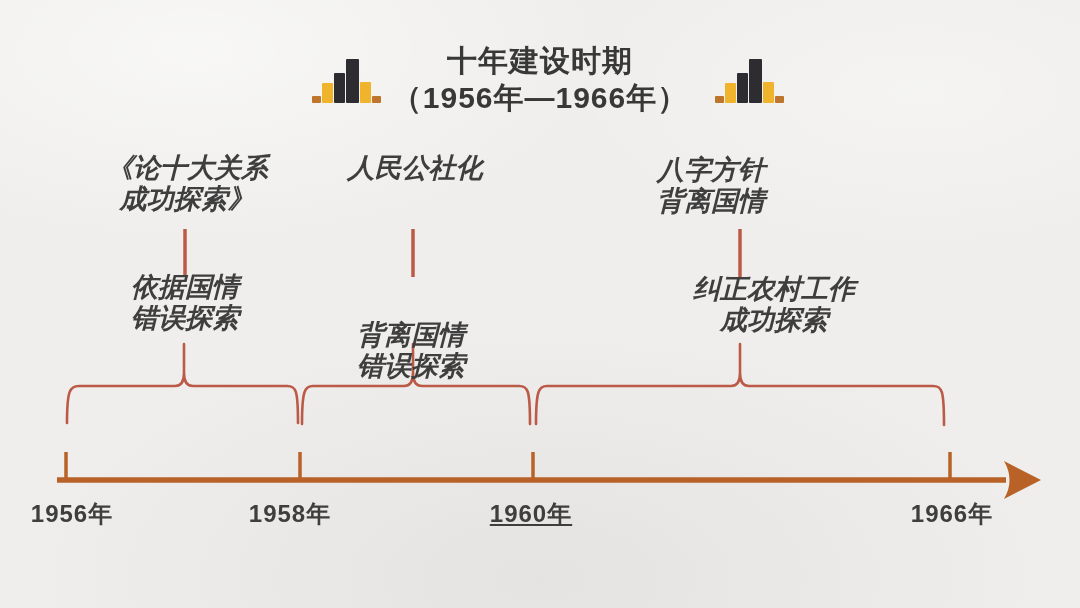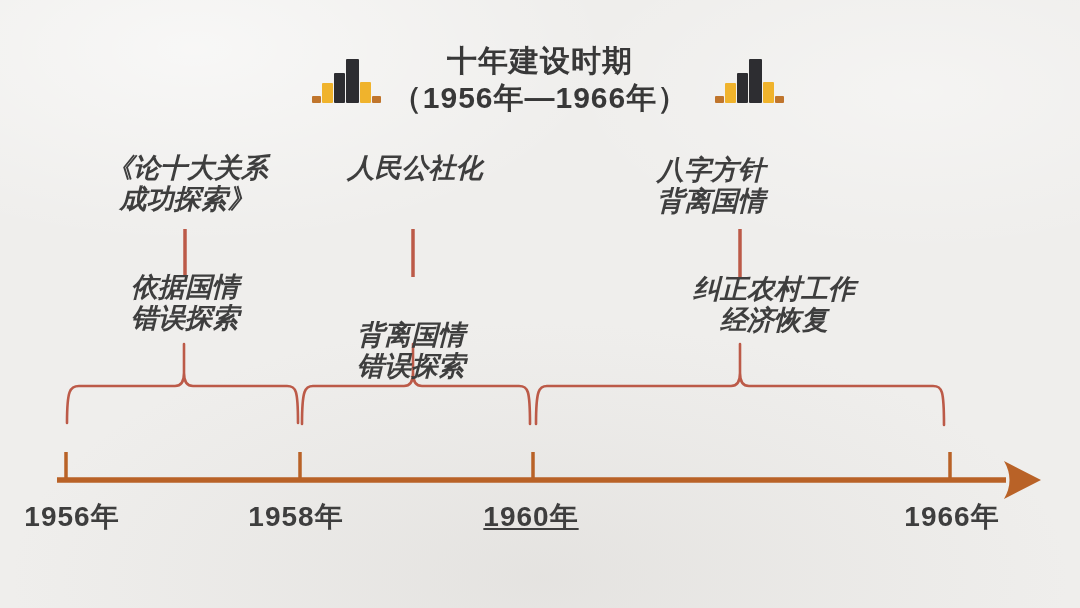--- a/index.html
+++ b/index.html
@@ -37,21 +37,21 @@
   .icon-podium .d1{width:11px;height:30px;background:var(--icon-dark,#2d2d31);}
   .icon-podium .d2{width:13px;height:44px;background:var(--icon-dark,#2d2d31);}
 
   .etitle,.edesc{
     position:absolute;transform:translateX(-50%);
     text-align:center;font-size:27px;line-height:31px;font-weight:600;
     color:#3e3e3e;white-space:nowrap;font-style:italic;
   }
   .date{
     position:absolute;top:498px;transform:translateX(-50%);
-    font-size:28px;font-weight:600;color:#3e3e3e;white-space:nowrap;
+    font-size:24px;font-weight:600;color:#3e3e3e;white-space:nowrap;
     letter-spacing:1px;
   }
 </style>
 </head>
 <body>
 
 <div class="canvas">
 
   <svg class="gfx" width="1080" height="608" viewBox="0 0 1080 608">
 
@@ -108,21 +108,21 @@
   <div class="edesc" style="left:185px;top:272px;">
     <div>依据国情</div>
     <div>错误探索</div>
   </div>
   <div class="edesc" style="left:411px;top:272px;margin-top:48px;">
     <div>背离国情</div>
     <div>错误探索</div>
   </div>
   <div class="edesc" style="left:774px;top:274px;">
     <div>纠正农村工作</div>
-    <div>经济恢复</div>
+    <div>成功探索</div>
   </div>
 
   <div class="date" style="left:72px;">1956年</div>
-  <div class="date" style="left:296px;">1958年</div>
+  <div class="date" style="left:290px;">1958年</div>
   <div class="date" style="left:531px;text-decoration:underline;">1960年</div>
   <div class="date" style="left:952px;">1966年</div>
 
 </div>
 
 </body></html>

